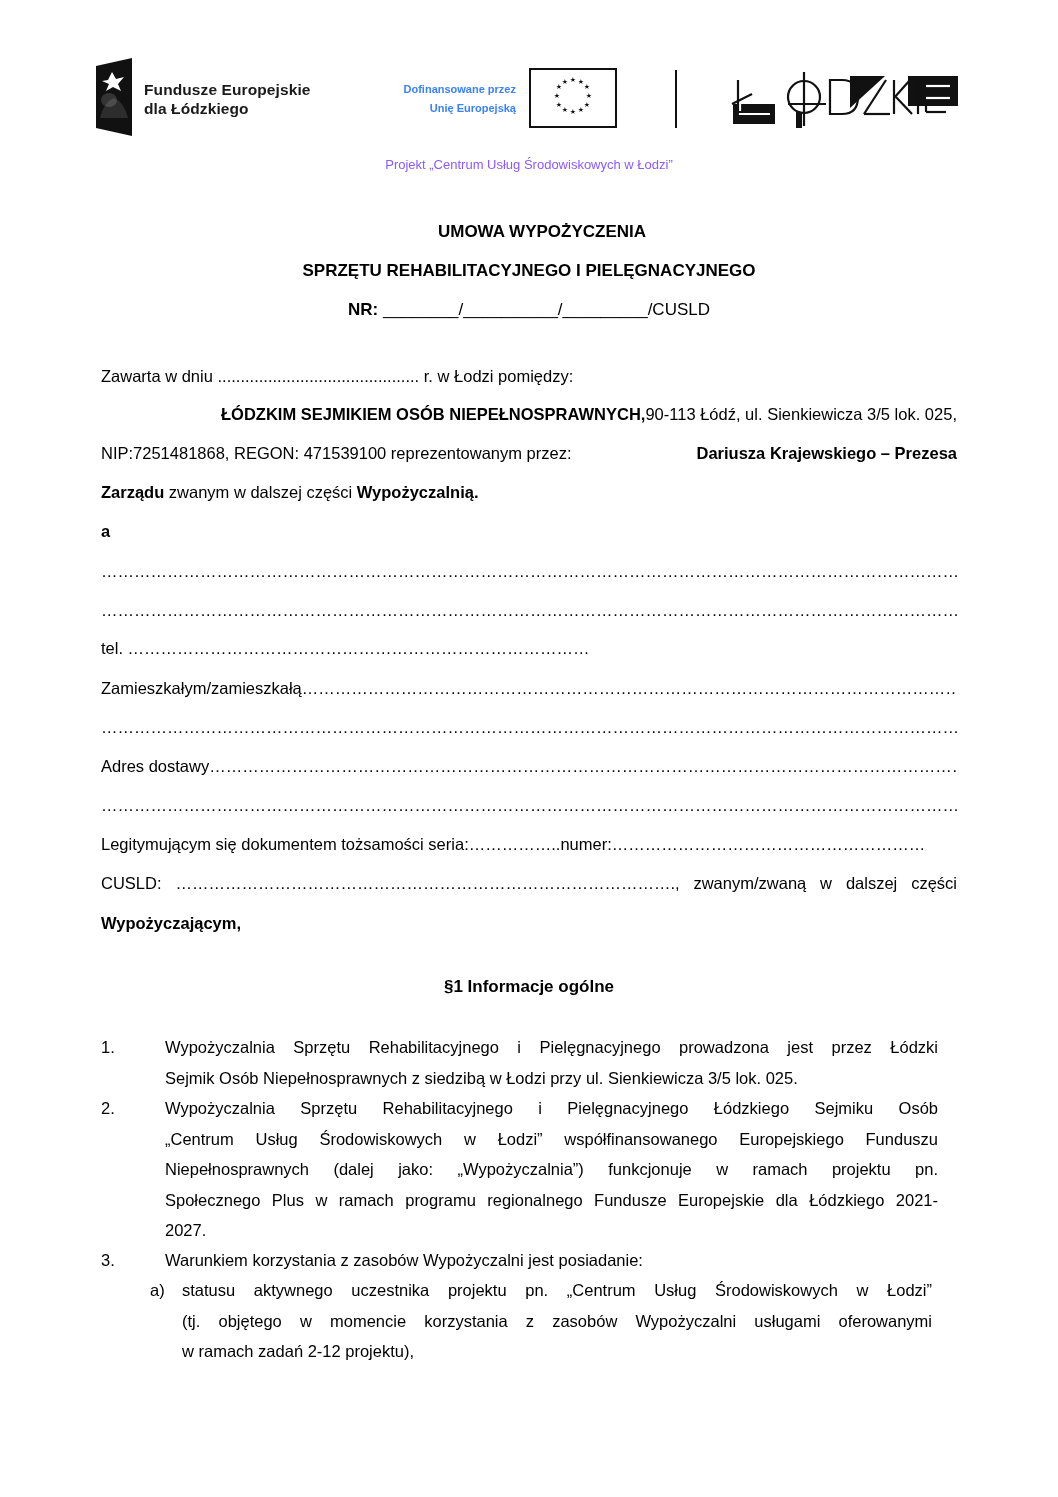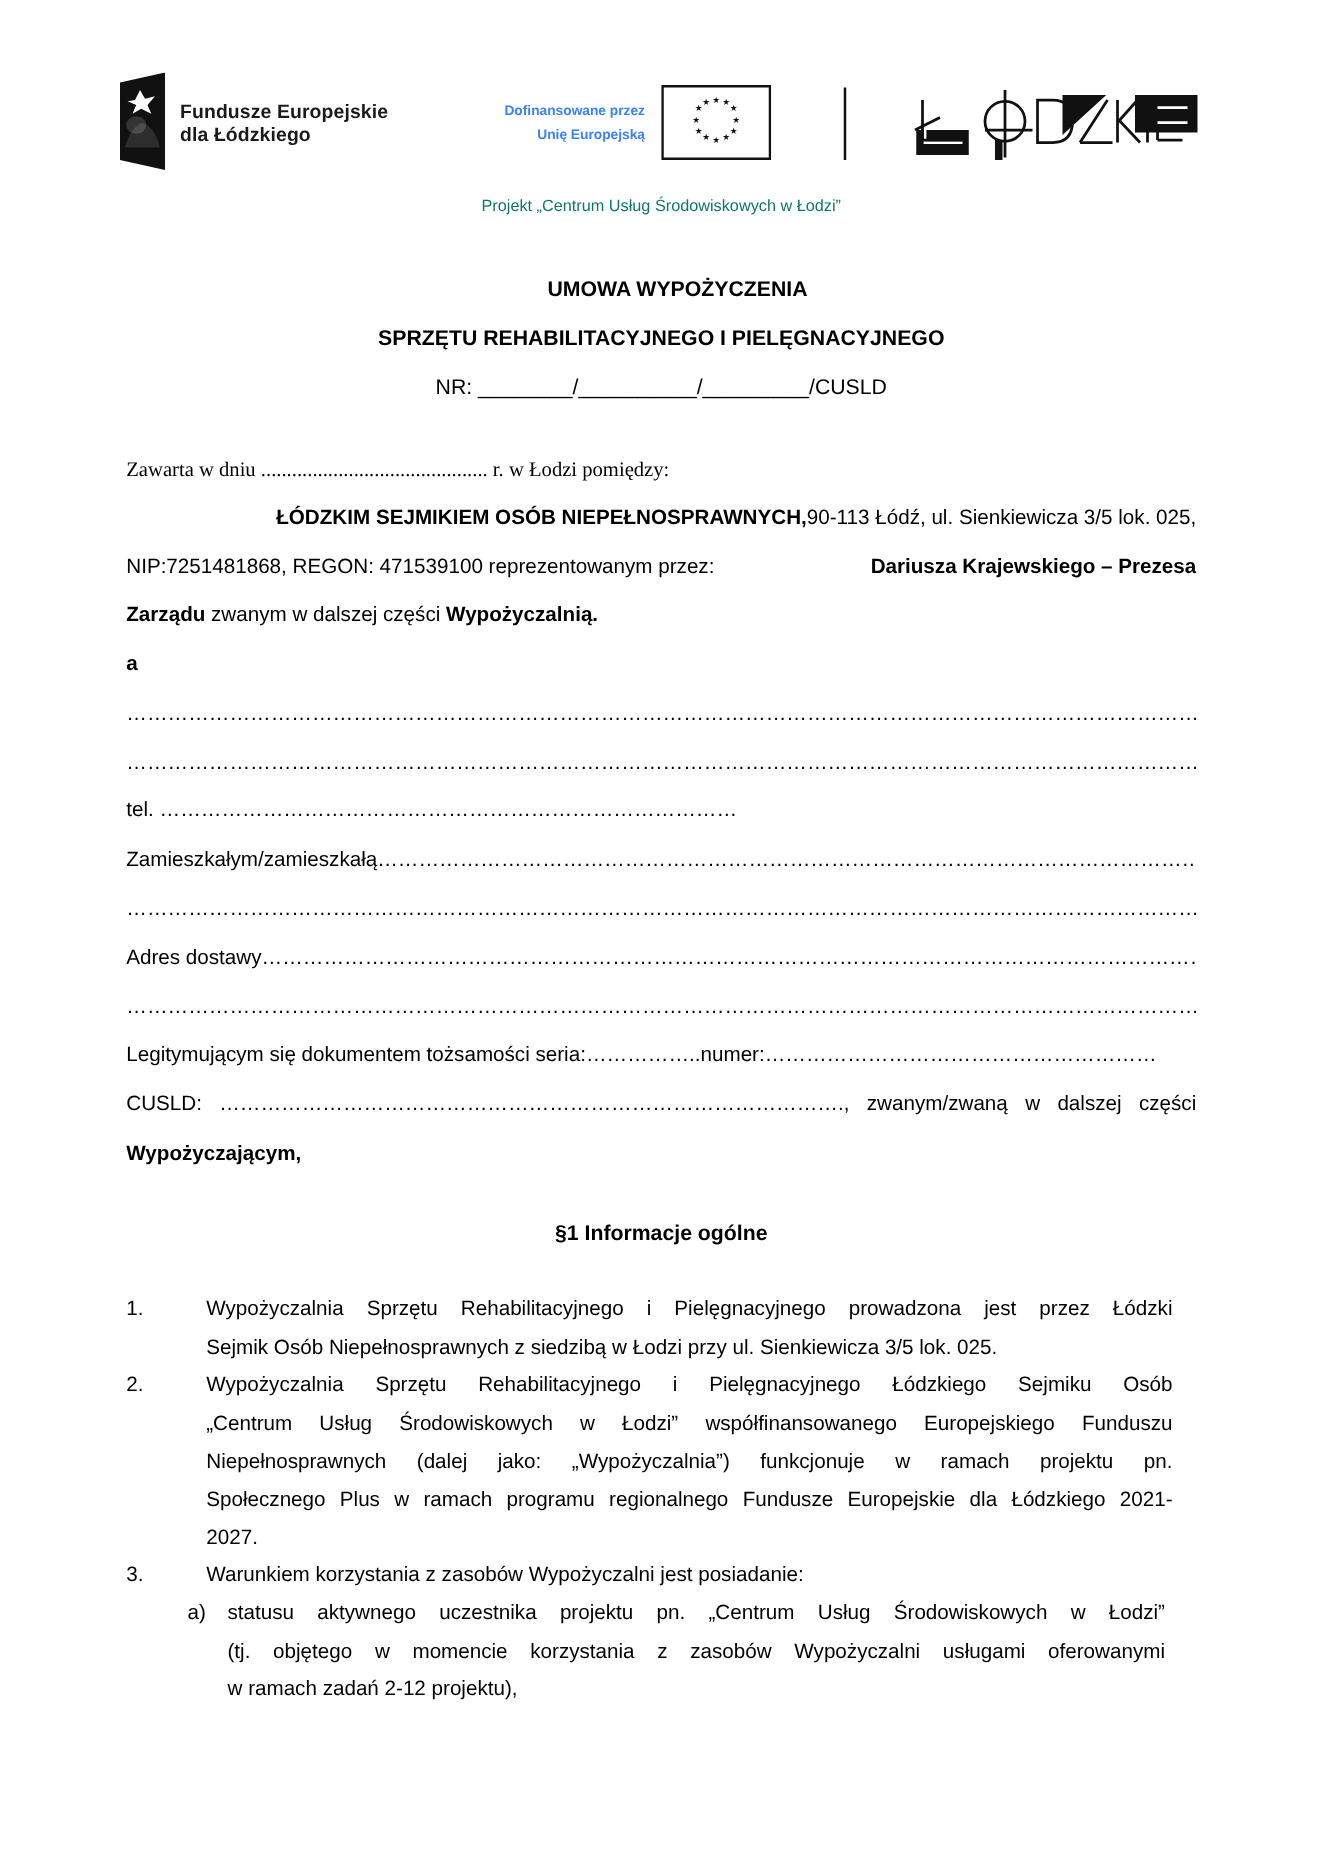--- a/index.html
+++ b/index.html
@@ -1,23 +1,23 @@
 <!DOCTYPE html>
 <html><head>
 <meta charset="utf-8">
 <style>
   html, body { margin: 0; padding: 0; background: #ffffff; }
   body { width: 1058px; height: 1497px; position: relative; overflow: hidden; color: #000; font-family: "Liberation Sans", sans-serif; }
   .abs { position: absolute; }
   .logo-fe-text { font-size: 15.5px; line-height: 19px; font-weight: bold; color: #1a1a1a; letter-spacing: 0.1px; }
   .logo-eu-text { font-size: 11px; line-height: 19px; font-weight: bold; color: #3b82f6; text-align: right; }
-  .project-line { font-size: 13px; text-align: center; width: 100%; color: #0f766e; }
+  .project-line { font-size: 13px; text-align: center; width: 100%; color: #8b5cf6; }
   .title { font-size: 17px; font-weight: bold; text-align: center; width: 100%; }
   .nr-line { font-size: 17px; text-align: center; width: 100%; }
-  .nr-line b { font-weight: normal; }
+  .nr-line b { font-weight: bold; }
   .line { position: absolute; left: 101px; width: 856px; font-size: 16.5px; line-height: 20px; white-space: nowrap; overflow: hidden; }
   .justify { display: flex; justify-content: space-between; }
   .dots { flex: 1; overflow: hidden; white-space: nowrap; letter-spacing: 0px; }
   .bold { font-weight: bold; }
   .section-title { font-size: 17px; font-weight: bold; text-align: center; width: 100%; }
   .list-item { position: absolute; font-size: 16.5px; line-height: 30.5px; }
   .list-num { position: absolute; left: 101px; }
   .list-body { position: absolute; left: 126px; width: 812px; text-align: justify; }
   .list-body .l { display: block; text-align: justify; text-align-last: justify; margin-left: 39px; }
   .list-body .l.last { text-align-last: left; }
@@ -101,21 +101,21 @@
 </div>
 
 <div class="abs project-line" style="top:157px; left:0;">Projekt „Centrum Usług Środowiskowych w Łodzi”</div>
 
 <div class="abs title" style="top:222px; left:0;padding-left:13px;">UMOWA WYPOŻYCZENIA</div>
 <div class="abs title" style="top:261px; left:0;">SPRZĘTU REHABILITACYJNEGO I PIELĘGNACYJNEGO</div>
 <div class="abs nr-line" style="top:300px; left:0;">
   <b>NR:</b><span> ________/__________/_________/CUSLD</span>
 </div>
 
-<div class="line" style="top:366px;font-family:Liberation Serif, serif;">
+<div class="line" style="top:366px;">
   <span>Zawarta w dniu </span><span>............................................</span><span> r. w Łodzi pomiędzy:</span>
 </div>
 
 <div class="line justify" style="top:404px;justify-content:flex-end;">
   <span class="bold">ŁÓDZKIM SEJMIKIEM OSÓB NIEPEŁNOSPRAWNYCH,</span>
   <span>90-113 Łódź, ul. Sienkiewicza 3/5 lok. 025,</span>
 </div>
 
 <div class="line justify" style="top:443px;">
   <span>NIP:7251481868, REGON:  471539100 reprezentowanym przez:</span>

